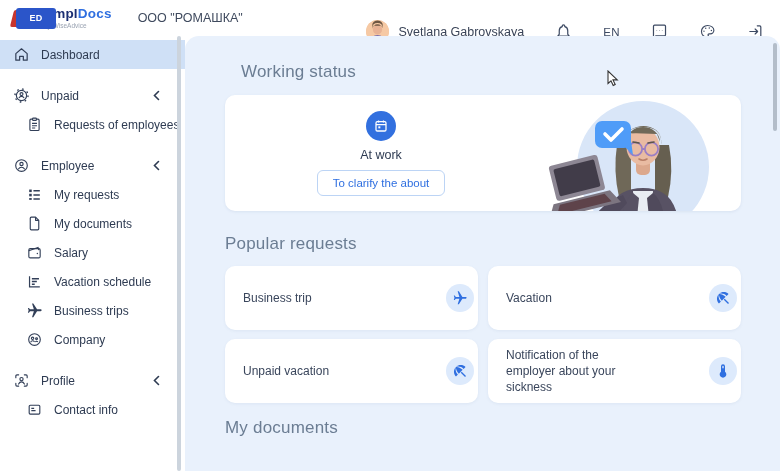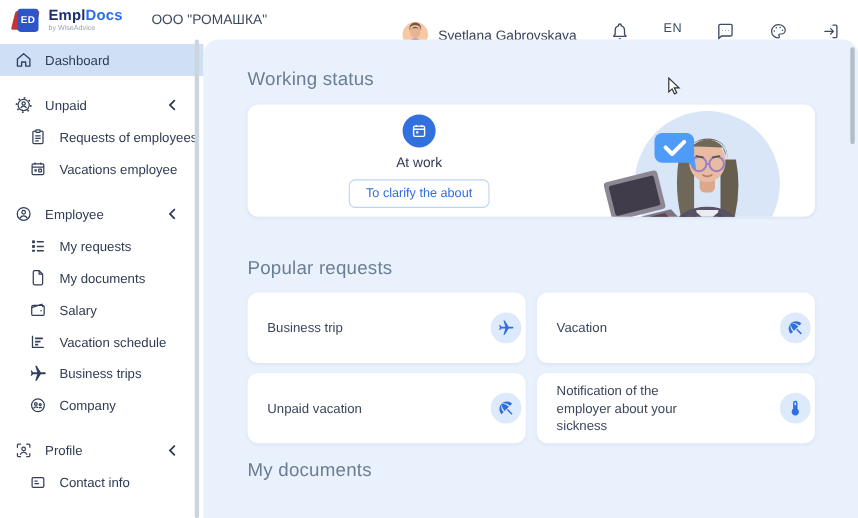--- a/index.html
+++ b/index.html
@@ -7,58 +7,58 @@
   .app {
     width:780px; height:471px; position:relative; overflow:hidden;
     font-family:"Liberation Sans", sans-serif; background:#fff;
     -webkit-font-smoothing:antialiased;
   }
   
   .topbar { height:36px; display:flex; align-items:center; padding:0 16px 0 12px; background:#fff; }
   .brand { display:flex; align-items:center; gap:7px; }
   .badge { width:25px; height:21px; position:relative; flex:none; }
   .badge .red { position:absolute; left:0; top:2px; width:22px; height:17px; background:#c6352f; transform:skewX(-14deg); border-radius:2px; }
-  .badge .blue { position:absolute; left:4px; top:0; width:19px; height:21px; background:#2b55c9; border-radius:3px;
+  .badge .blue { position:absolute; left:4px; top:0; width:40px; height:21px; background:#2b55c9; border-radius:3px;
     display:flex; align-items:center; justify-content:center; color:#fff; font-size:9px; font-weight:bold; letter-spacing:.3px; }
   .brand-text { line-height:1; }
   .brand-name { font-size:13.5px; font-weight:bold; letter-spacing:.2px; }
   .brand-name .p1 { color:#1c2f72; } .brand-name .p2 { color:#2f6fe0; }
   .brand-by { font-size:6.5px; color:#9aa3b2; margin-top:2px; }
   .company { margin-left:26px; font-size:12.5px; color:#3f4a5e; }
-  .top-right { margin-left:auto; display:flex; align-items:flex-start;margin-top:27px; }
+  .top-right { margin-left:auto; display:flex; align-items:center;margin-top:27px; }
   .userchip { display:flex; align-items:center; gap:9px; }
   .avatar { width:23px; height:23px; border-radius:50%; background:#f4c6a0; overflow:hidden; position:relative; flex:none; }
   .username { font-size:12.5px; color:#3a4458; }
   .tb-ico { margin-left:31px; display:flex; align-items:center; justify-content:center; cursor:pointer; color:#3d4a63; }
   .lang { font-size:11.5px; color:#3d4a63; letter-spacing:.4px; }
   
   .body { display:flex; height:435px; background:#fff; }
   .sidebar { width:185px; position:relative; padding-top:4px; flex:none; background:#fff;text-align:right; }
   .nav-item { height:29px; display:flex; align-items:center; gap:11px; padding-left:13px;
     font-size:12px; color:#2e3b52; font-weight:500; cursor:pointer; white-space:nowrap; }
   .nav-item.child { padding-left:26px; }
   .nav-item.group { margin-top:12px; }
   .nav-item.selected { background:#cfe0f6; }
   .nav-ico { width:17px; height:17px; flex:none; color:#323f58; display:flex; }
   .nav-ico svg { width:17px; height:17px; }
   .chev { margin-left:auto; margin-right:24px; display:flex; color:#2e3b52; }
   .sb-scroll { position:absolute; top:0; right:4px; width:4px; height:435px; background:#ccd4dd; border-radius:2px; }
   
   .main { flex:1; background:#e9f1fc; border-radius:14px 14px 0 0; padding-left:40px; position:relative; overflow:hidden; }
   h1.section { font-size:17px; font-weight:400; color:#6b7d93; letter-spacing:.2px; }
-  .h-ws { margin-top:26px; }
-  .status-card { width:516px; height:102px; margin-top:13px; background:#fff; border-radius:10px;
+  .h-ws { margin-top:26px;margin-left:16px; }
+  .status-card { width:516px; height:116px; margin-top:13px; background:#fff; border-radius:10px;
     display:flex; overflow:hidden; box-shadow:0 1px 3px rgba(110,135,170,.13); }
   .status-left { flex:1; display:flex; flex-direction:column; align-items:center; justify-content:center; }
   .status-icon { width:30px; height:30px; border-radius:50%; background:#3270df; display:flex; align-items:center; justify-content:center; }
   .status-label { margin-top:7px; font-size:12.5px; color:#2e3b52; }
   .clarify-btn { margin-top:8px; font-size:11.5px; font-family:"Liberation Sans",sans-serif; color:#2f6fe0;
     background:#fff; border:1px solid #bcd4f5; border-radius:6px; padding:6px 15px; cursor:pointer; }
   .illus { width:204px; height:142px; flex:none; }
-  .h-pr { margin-top:37px; }
+  .h-pr { margin-top:23px; }
   .grid { width:516px; margin-top:12px; display:grid; grid-template-columns:1fr 1fr; gap:9px 10px; }
   .req-card { background:#fff; border-radius:10px; height:64px; display:flex; align-items:center;
     padding:0 4px 0 18px; cursor:pointer; box-shadow:0 1px 3px rgba(110,135,170,.10);gap:48px; }
   .req-label { flex:1; font-size:12px; color:#3a465c; line-height:1.35; padding-right:12px; max-width:175px; }
   .chip { width:28px; height:28px; border-radius:50%; background:#ddeafc; margin-left:auto;
     display:flex; align-items:center; justify-content:center; flex:none; color:#2f6fe0; }
   .h-md { margin-top:15px; }
   .main-scroll { position:absolute; top:7px; right:3px; width:4px; height:88px; background:#b3bdc9; border-radius:2px; }
   .cursor { position:absolute; left:422px; top:34px; pointer-events:none; }
 </style>
@@ -166,31 +166,20 @@
         <span class="nav-ico">
           <svg viewBox="0 0 24 24" fill="none" stroke="currentColor" stroke-width="1.6">
               <rect x="5.5" y="4.5" width="13" height="16" rx="1.5"></rect>
               <rect x="9.3" y="3" width="5.4" height="3.2" rx="1" fill="#fff"></rect>
               <path d="M8.5 10.5h7M8.5 13.7h7M8.5 16.9h4.5"></path>
             </svg>
         </span>
         <span>Requests of employees</span>
       </div>
 
-      <div class="nav-item child">
-        <span class="nav-ico">
-          <svg viewBox="0 0 24 24" fill="none" stroke="currentColor" stroke-width="1.6">
-              <rect x="4.5" y="5.5" width="15" height="14" rx="1.5"></rect>
-              <path d="M4.5 9.8h15M8.3 3.8v3M15.7 3.8v3"></path>
-              <rect x="7.5" y="12.5" width="3" height="3" fill="currentColor" stroke="none"></rect>
-              <rect x="13" y="12.5" width="3.5" height="3.5" rx="0.5"></rect>
-            </svg>
-        </span>
-        <span>Vacations employee</span>
-      </div>
 
       <div class="nav-item group">
         <span class="nav-ico">
           <svg viewBox="0 0 24 24" fill="none" stroke="currentColor" stroke-width="1.6">
               <circle cx="12" cy="12" r="8.2"></circle>
               <circle cx="12" cy="9.8" r="2.3"></circle>
               <path d="M7.4 17.3c1.2-1.9 2.8-2.8 4.6-2.8s3.4.9 4.6 2.8"></path>
             </svg>
         </span>
         <span>Employee</span>

